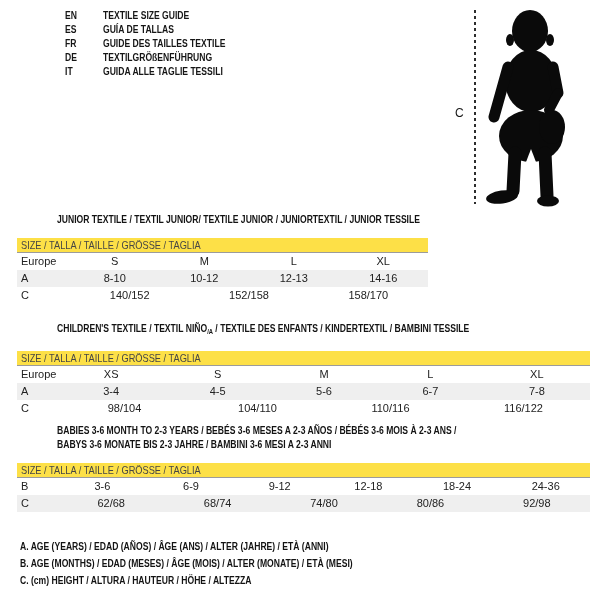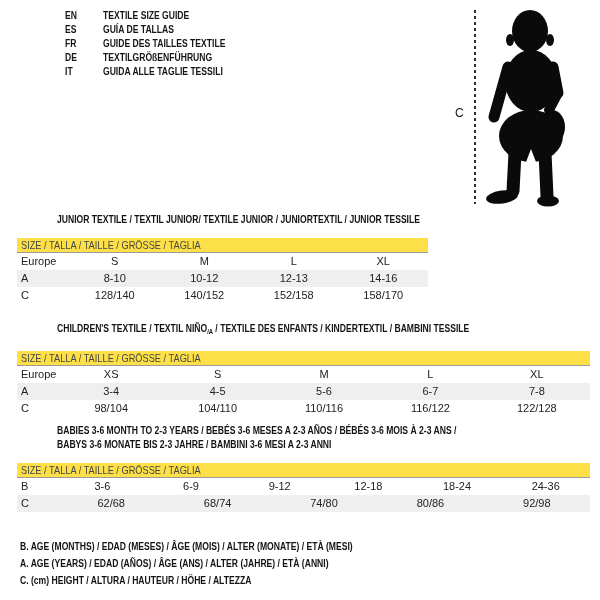--- a/index.html
+++ b/index.html
@@ -105,21 +105,20 @@
     </div>
     <div class="tbl-row shaded">
       <span class="row-label lab-1">A</span>
       <span class="cell">8-10</span>
       <span class="cell">10-12</span>
       <span class="cell">12-13</span>
       <span class="cell">14-16</span>
     </div>
     <div class="tbl-row">
       <span class="row-label lab-1">C</span>
-      <span class="cell">128/140</span>
       <span class="cell">140/152</span>
       <span class="cell">152/158</span>
       <span class="cell">158/170</span>
     </div>
   </div>
 
   <div class="tbl tbl-2">
     <div class="tbl-title">
       <span class="cond"><span>CHILDREN'S TEXTILE / TEXTIL NIÑO</span><span class="subscript">/A</span><span> / TEXTILE DES ENFANTS / KINDERTEXTIL / BAMBINI TESSILE</span></span>
     </div>
@@ -140,21 +139,20 @@
       <span class="cell">5-6</span>
       <span class="cell">6-7</span>
       <span class="cell">7-8</span>
     </div>
     <div class="tbl-row">
       <span class="row-label lab-2">C</span>
       <span class="cell">98/104</span>
       <span class="cell">104/110</span>
       <span class="cell">110/116</span>
       <span class="cell">116/122</span>
-      <span class="cell">122/128</span>
     </div>
   </div>
 
   <div class="tbl tbl-3">
     <div class="tbl-title"><span class="cond">BABIES 3-6 MONTH TO 2-3 YEARS / BEBÉS 3-6 MESES A 2-3 AÑOS / BÉBÉS 3-6 MOIS À 2-3 ANS /</span></div>
     <div class="tbl-title"><span class="cond">BABYS 3-6 MONATE BIS 2-3 JAHRE / BAMBINI 3-6 MESI A 2-3 ANNI</span></div>
     <div class="title-gap"></div>
     <div class="tbl-bar"><span class="cond88">SIZE / TALLA / TAILLE / GRÖSSE / TAGLIA</span></div>
     <div class="tbl-row">
       <span class="row-label lab-2">B</span>
@@ -169,18 +167,18 @@
       <span class="row-label lab-2">C</span>
       <span class="cell">62/68</span>
       <span class="cell">68/74</span>
       <span class="cell">74/80</span>
       <span class="cell">80/86</span>
       <span class="cell">92/98</span>
     </div>
   </div>
 
   <div class="notes">
+    <div class="note"><span class="cond">A. AGE (YEARS) / EDAD (AÑOS) / ÂGE (ANS) / ALTER (JAHRE) / ETÀ (ANNI)</span></div>
     <div class="note"><span class="cond">B. AGE (MONTHS) / EDAD (MESES) / ÂGE (MOIS) / ALTER (MONATE) / ETÀ (MESI)</span></div>
-    <div class="note"><span class="cond">A. AGE (YEARS) / EDAD (AÑOS) / ÂGE (ANS) / ALTER (JAHRE) / ETÀ (ANNI)</span></div>
     <div class="note"><span class="cond">C. (cm) HEIGHT / ALTURA / HAUTEUR / HÖHE / ALTEZZA</span></div>
   </div>
 
 </div>
 
 </body></html>

